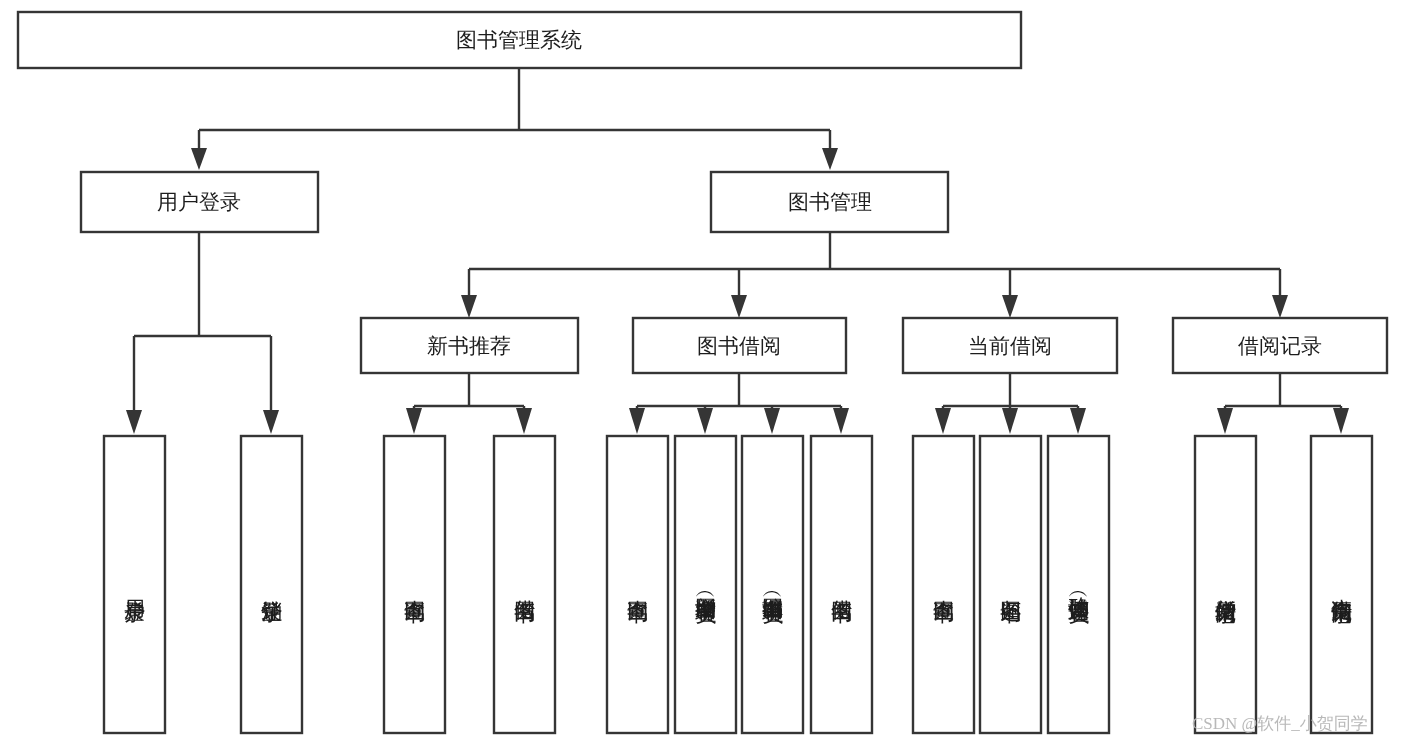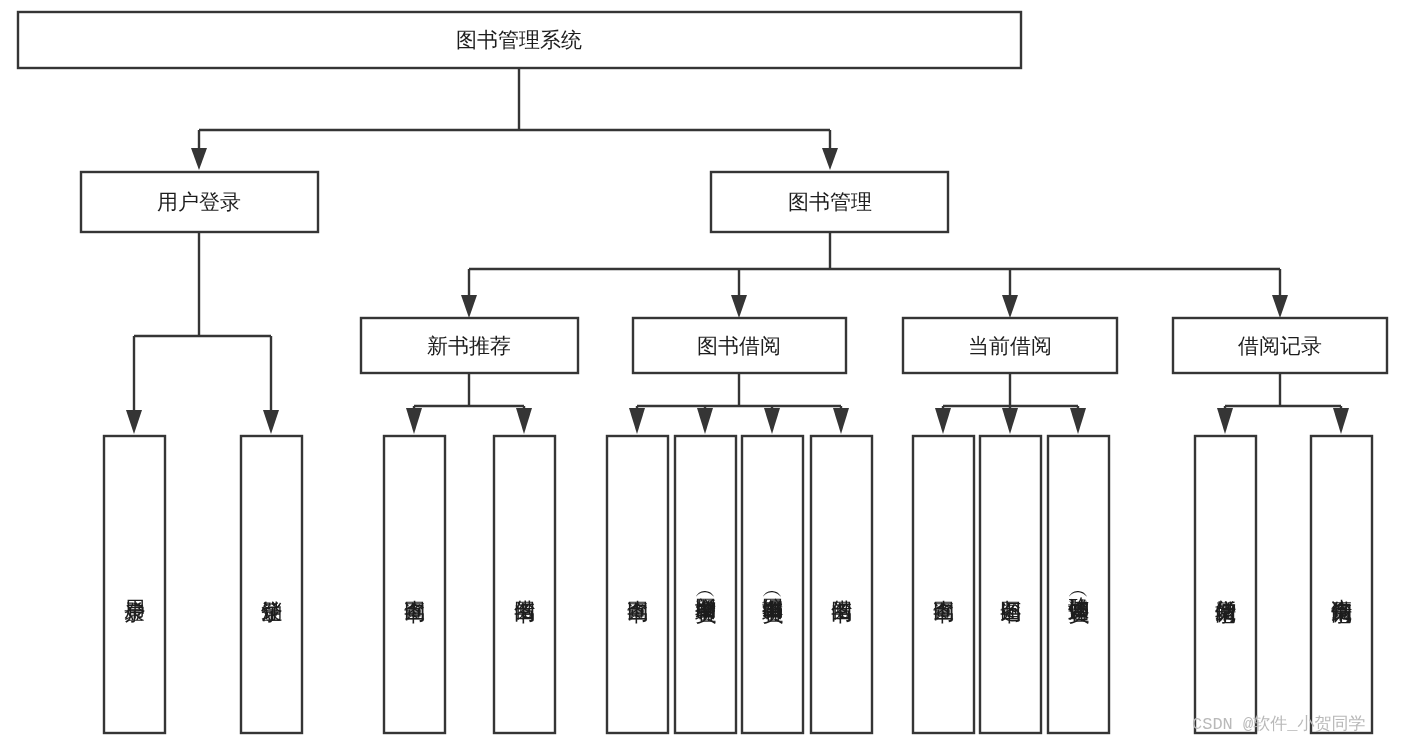--- a/index.html
+++ b/index.html
@@ -30,21 +30,21 @@
     align-items:center;
     justify-content:center;
     width:100%;height:100%;
     text-align:center;
     user-select:none;
   }
   .leaf-wrap{overflow:hidden;}
   .watermark{
     position:absolute;
     left:1192px;top:712px;
-    font-family:Liberation Mono, monospace;
+    font-family:Liberation Serif, serif;
     font-size:17px;
     color:#b9b9b9;
     white-space:nowrap;
     pointer-events:none;
   }
 </style>
 </head>
 <body>
 
 <svg id="diagram" viewBox="0 0 1405 747">

